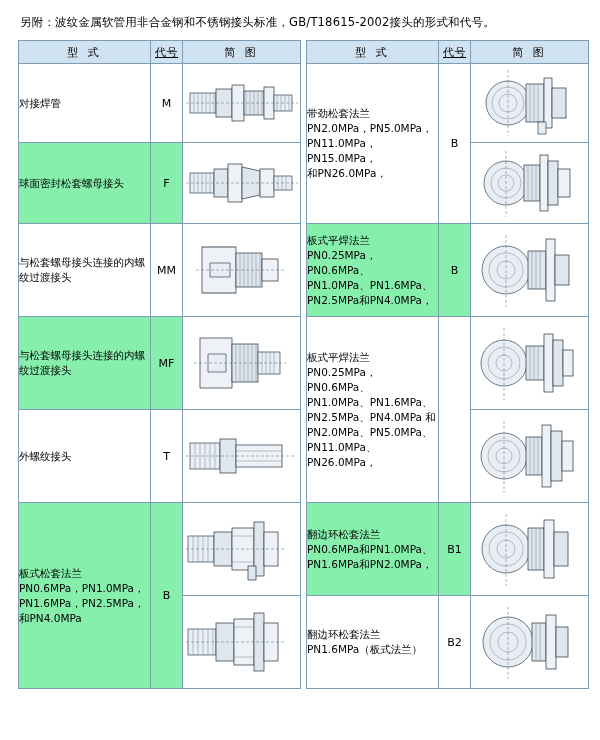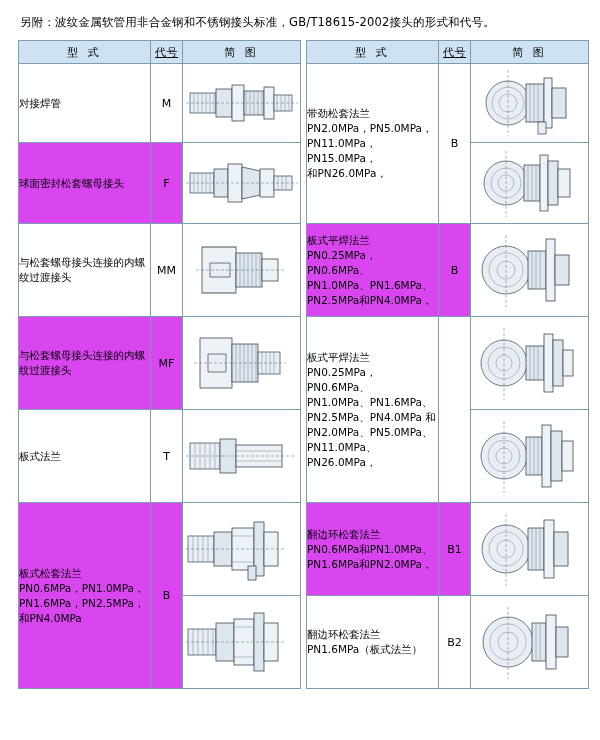--- a/index.html
+++ b/index.html
@@ -54,21 +54,21 @@
   .name-cell {
     font-size: 10.5px;
     line-height: 15px;
     padding: 4px 6px;
     text-align: left;
   }
   .code-cell {
     text-align: center;
     font-size: 11px;
   }
-  .tint { background: #d946ef; }
+  .tint { background: #86efac; }
   .white { background: #ffffff; }
   .fig-cell {
     background: #ffffff;
     text-align: center;
   }
   .fig-cell svg { display: block; margin: 0 auto; }
   
   .hose { fill: #e8eef4; stroke: #4a5a66; stroke-width: 0.8; }
   .body { fill: #dfe7ee; stroke: #3d4a55; stroke-width: 0.8; }
   .body2 { fill: #eef2f6; stroke: #3d4a55; stroke-width: 0.8; }
@@ -229,21 +229,21 @@
             <path class="ln-thin" d="M56 24 L56 58 M60 24 L60 58 M64 24 L64 58"></path>
             <rect class="body2" x="70" y="12" width="9" height="58"></rect>
             <rect class="body" x="79" y="18" width="10" height="46"></rect>
             <rect class="body2" x="89" y="28" width="10" height="26"></rect>
             <path class="dash" d="M30 6 L30 78"></path>
           </svg>
         </td>
       </tr>
 
       <tr>
-        <td class="name-cell white" style="height:92px">板式法兰</td>
+        <td class="name-cell white" style="height:92px">外螺纹接头</td>
         <td class="code-cell white">T</td>
         <td class="fig-cell">
           <svg width="112" height="70" viewBox="0 0 112 70">
             <rect class="hose" x="4" y="22" width="30" height="26"></rect>
             <path class="ln-thin" d="M9 22 L9 48 M14 22 L14 48 M19 22 L19 48 M24 22 L24 48 M29 22 L29 48"></path>
             <rect class="body" x="34" y="18" width="16" height="34"></rect>
             <rect class="body2" x="50" y="24" width="46" height="22"></rect>
             <path class="ln-thin" d="M50 30 L96 30 M50 40 L96 40"></path>
             <path class="dash" d="M0 35 L110 35"></path>
           </svg>

